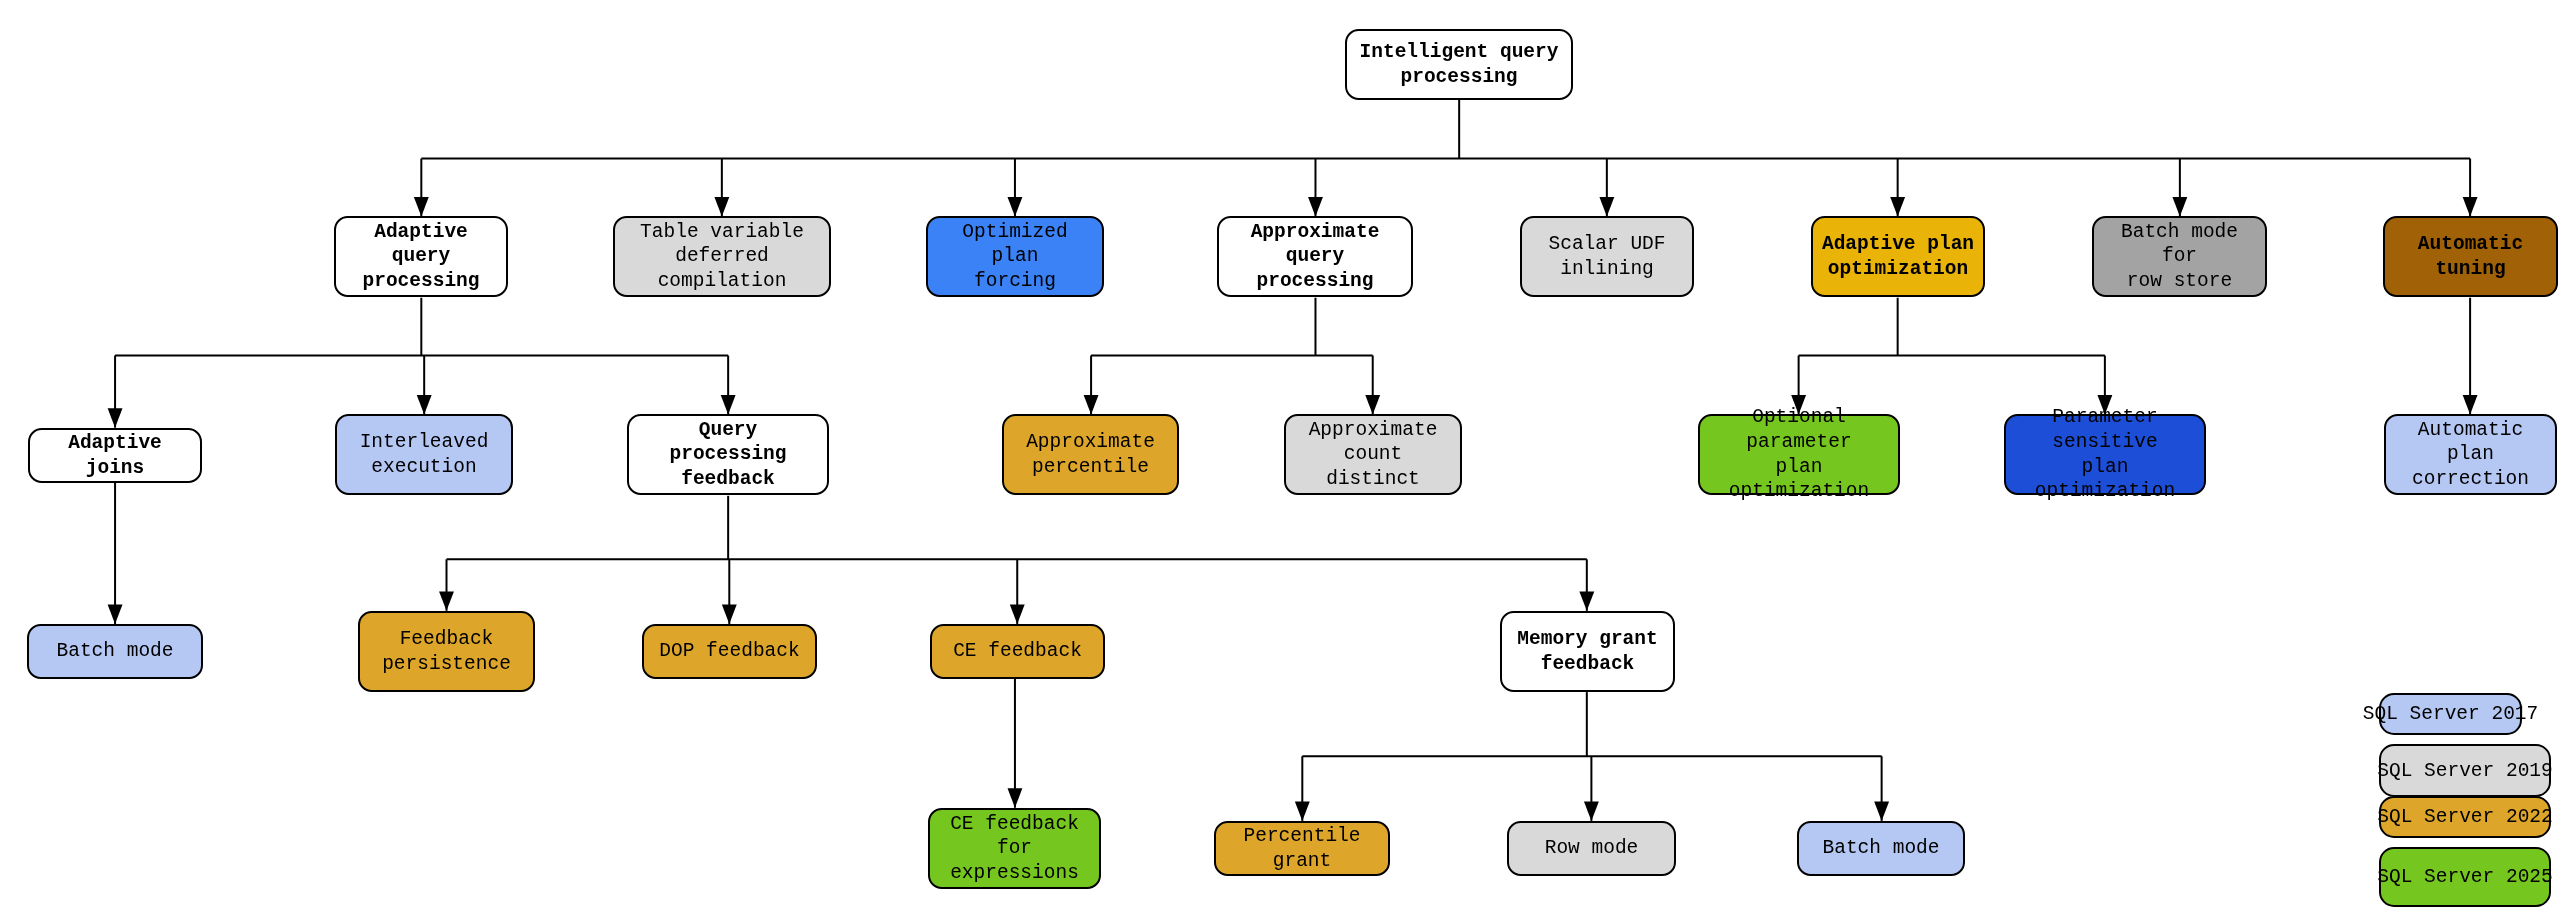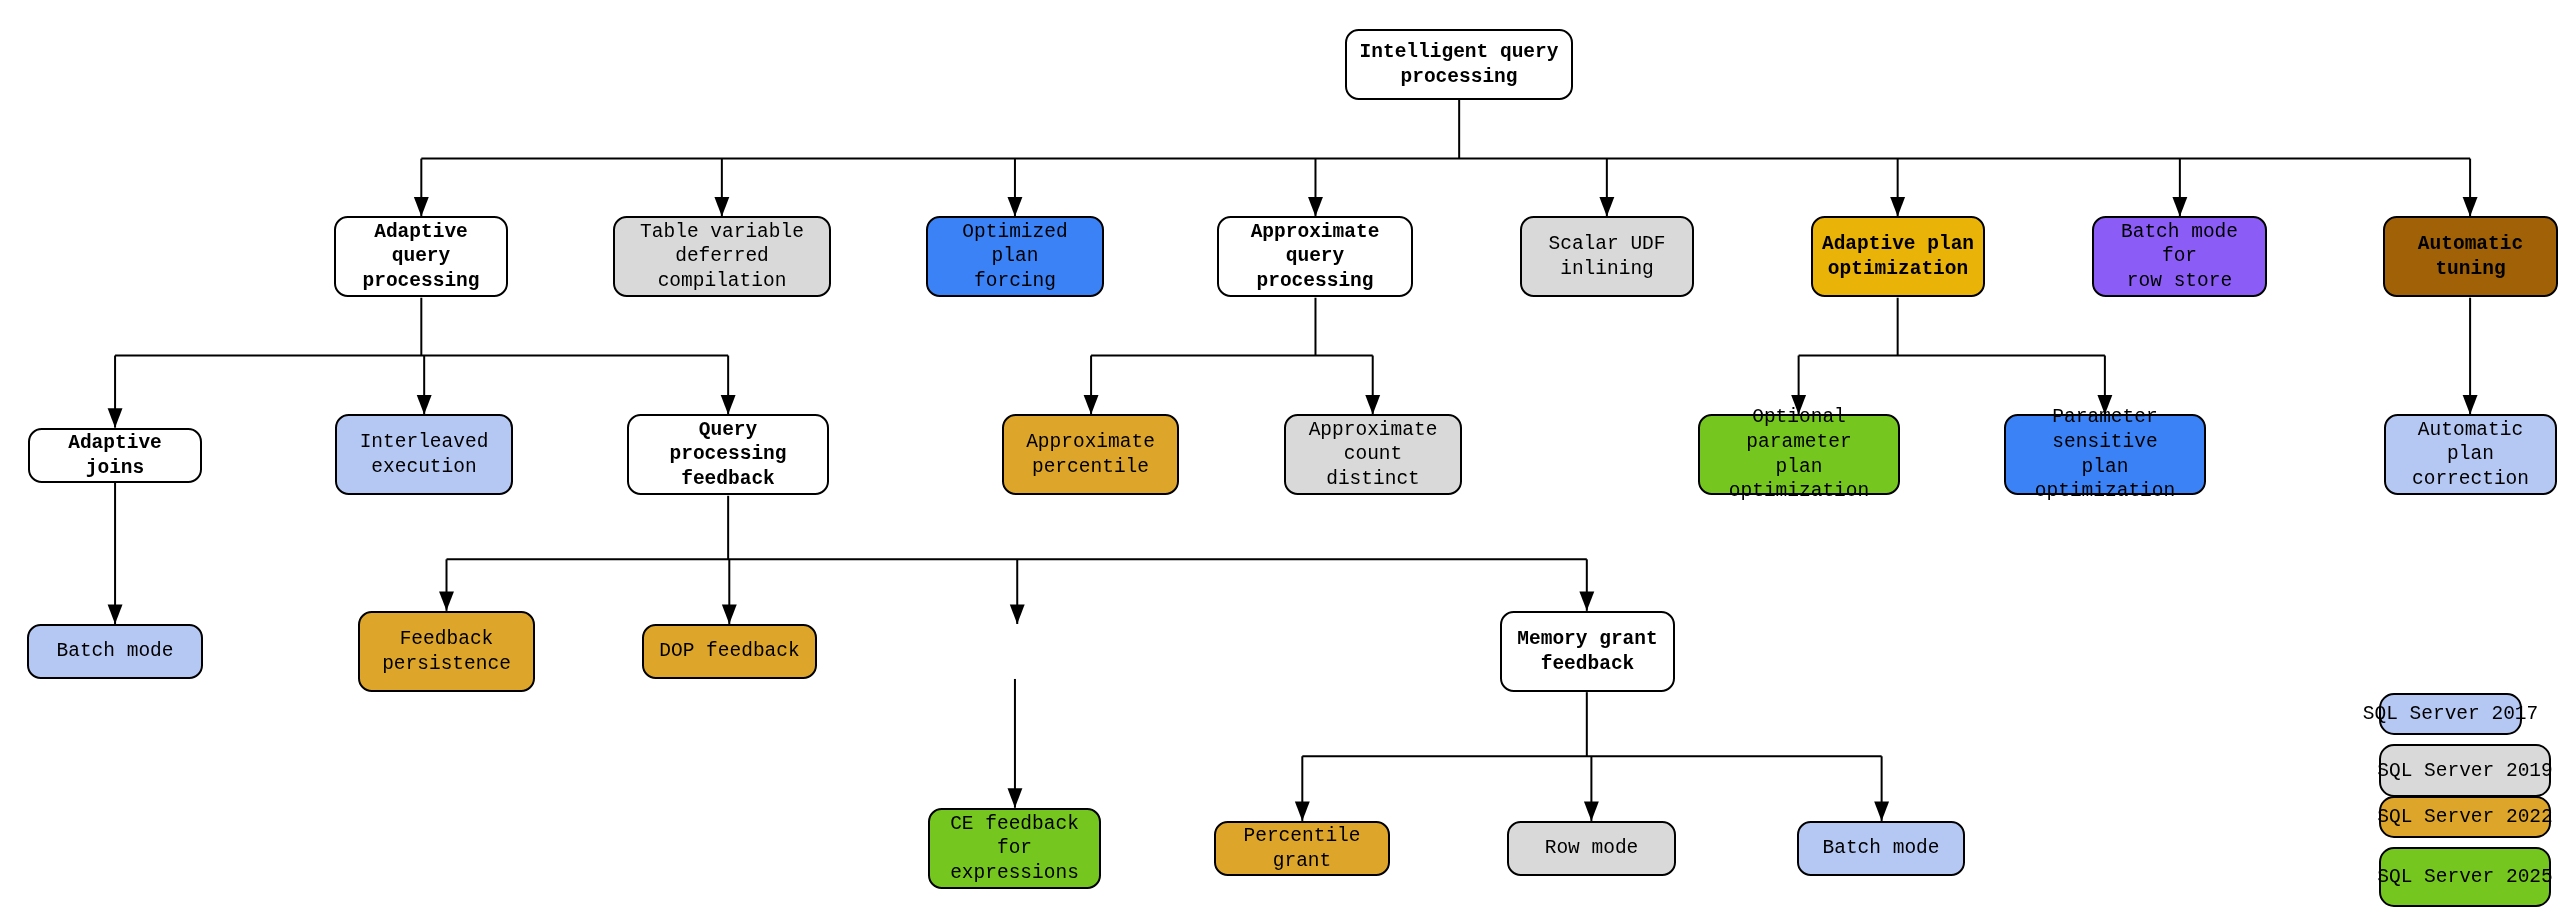--- a/index.html
+++ b/index.html
@@ -109,43 +109,44 @@
       <div class="node" style="left: 613px; top: 216px; width: 218px; height: 81px; background: rgb(217, 217, 217); border-color: rgb(0, 0, 0);">Table variable
 deferred compilation</div>
       <div class="node" style="left: 926px; top: 216px; width: 178px; height: 81px; background: #3b82f6; border-color: rgb(0, 0, 0);">Optimized plan
 forcing</div>
       <div class="node bold" style="left: 1217px; top: 216px; width: 196px; height: 81px; background: rgb(255, 255, 255); border-color: rgb(0, 0, 0);">Approximate
 query processing</div>
       <div class="node" style="left: 1520px; top: 216px; width: 174px; height: 81px; background: rgb(217, 217, 217); border-color: rgb(0, 0, 0);">Scalar UDF
 inlining</div>
       <div class="node bold" style="left: 1811px; top: 216px; width: 174px; height: 81px; background: #eab308; border-color: rgb(0, 0, 0);">Adaptive plan
 optimization</div>
-      <div class="node" style="left: 2092px; top: 216px; width: 175px; height: 81px; background: #8b5cf6; border-color: rgb(0, 0, 0);">Batch mode for
+      <div class="node" style="left: 2092px; top: 216px; width: 175px; height: 81px; background: #a3a3a3; border-color: rgb(0, 0, 0);">Batch mode for
 row store</div>
       <div class="node bold" style="left: 2383px; top: 216px; width: 175px; height: 81px; background: #a16207; border-color: rgb(0, 0, 0); text-align: center;">Automatic
 tuning</div>
       <div class="node bold" style="left: 28px; top: 428px; width: 174px; height: 55px; background: rgb(255, 255, 255); border-color: rgb(0, 0, 0);">Adaptive joins</div>
       <div class="node" style="left: 335px; top: 414px; width: 178px; height: 81px; background: rgb(181, 199, 243); border-color: rgb(0, 0, 0);">Interleaved
 execution</div>
       <div class="node bold" style="left: 627px; top: 414px; width: 202px; height: 81px; background: rgb(255, 255, 255); border-color: rgb(0, 0, 0);">Query processing
 feedback</div>
       <div class="node" style="left: 1002px; top: 414px; width: 177px; height: 81px; background: rgb(221, 166, 43); border-color: rgb(0, 0, 0);">Approximate
 percentile</div>
       <div class="node" style="left: 1284px; top: 414px; width: 178px; height: 81px; background: rgb(217, 217, 217); border-color: rgb(0, 0, 0);">Approximate
 count distinct</div>
       <div class="node" style="left: 1698px; top: 414px; width: 202px; height: 81px; background: rgb(117, 198, 30); border-color: rgb(0, 0, 0);">Optional parameter
 plan optimization</div>
-      <div class="node" style="left: 2004px; top: 414px; width: 202px; height: 81px; background: #3b82f6; border-color: rgb(0, 0, 0);">Parameter sensitive
+      <div class="node" style="left: 2004px; top: 414px; width: 202px; height: 81px; background: #1d4ed8; border-color: rgb(0, 0, 0);">Parameter sensitive
 plan optimization</div>
       <div class="node" style="left: 2384px; top: 414px; width: 173px; height: 81px; background: rgb(181, 199, 243); border-color: rgb(0, 0, 0);">Automatic plan
 correction</div>
       <div class="node" style="left: 27px; top: 624px; width: 176px; height: 55px; background: rgb(181, 199, 243); border-color: rgb(0, 0, 0);">Batch mode</div>
       <div class="node" style="left: 358px; top: 611px; width: 177px; height: 81px; background: rgb(221, 166, 43); border-color: rgb(0, 0, 0);">Feedback
 persistence</div>
       <div class="node" style="left: 642px; top: 624px; width: 175px; height: 55px; background: rgb(221, 166, 43); border-color: rgb(0, 0, 0);">DOP feedback</div>
+      <div class="node" style="left: 930px; top: 624px; width: 175px; height: 55px; background: rgb(221, 166, 43); border-color: rgb(0, 0, 0);">CE feedback</div>
       <div class="node bold" style="left: 1500px; top: 611px; width: 175px; height: 81px; background: rgb(255, 255, 255); border-color: rgb(0, 0, 0);">Memory grant
 feedback</div>
       <div class="node" style="left: 928px; top: 808px; width: 173px; height: 81px; background: rgb(117, 198, 30); border-color: rgb(0, 0, 0);">CE feedback for
 expressions</div>
       <div class="node" style="left: 1214px; top: 821px; width: 176px; height: 55px; background: rgb(221, 166, 43); border-color: rgb(0, 0, 0);">Percentile grant</div>
       <div class="node" style="left: 1507px; top: 821px; width: 169px; height: 55px; background: rgb(217, 217, 217); border-color: rgb(0, 0, 0);">Row mode</div>
       <div class="node" style="left: 1797px; top: 821px; width: 168px; height: 55px; background: rgb(181, 199, 243); border-color: rgb(0, 0, 0);">Batch mode</div>
     </div>
   <div id="legend">
       <div class="legend-item" style="left: 2379px; top: 693px; width: 143px; height: 42px; background: rgb(181, 199, 243); border-color: rgb(0, 0, 0);">SQL Server 2017</div>

